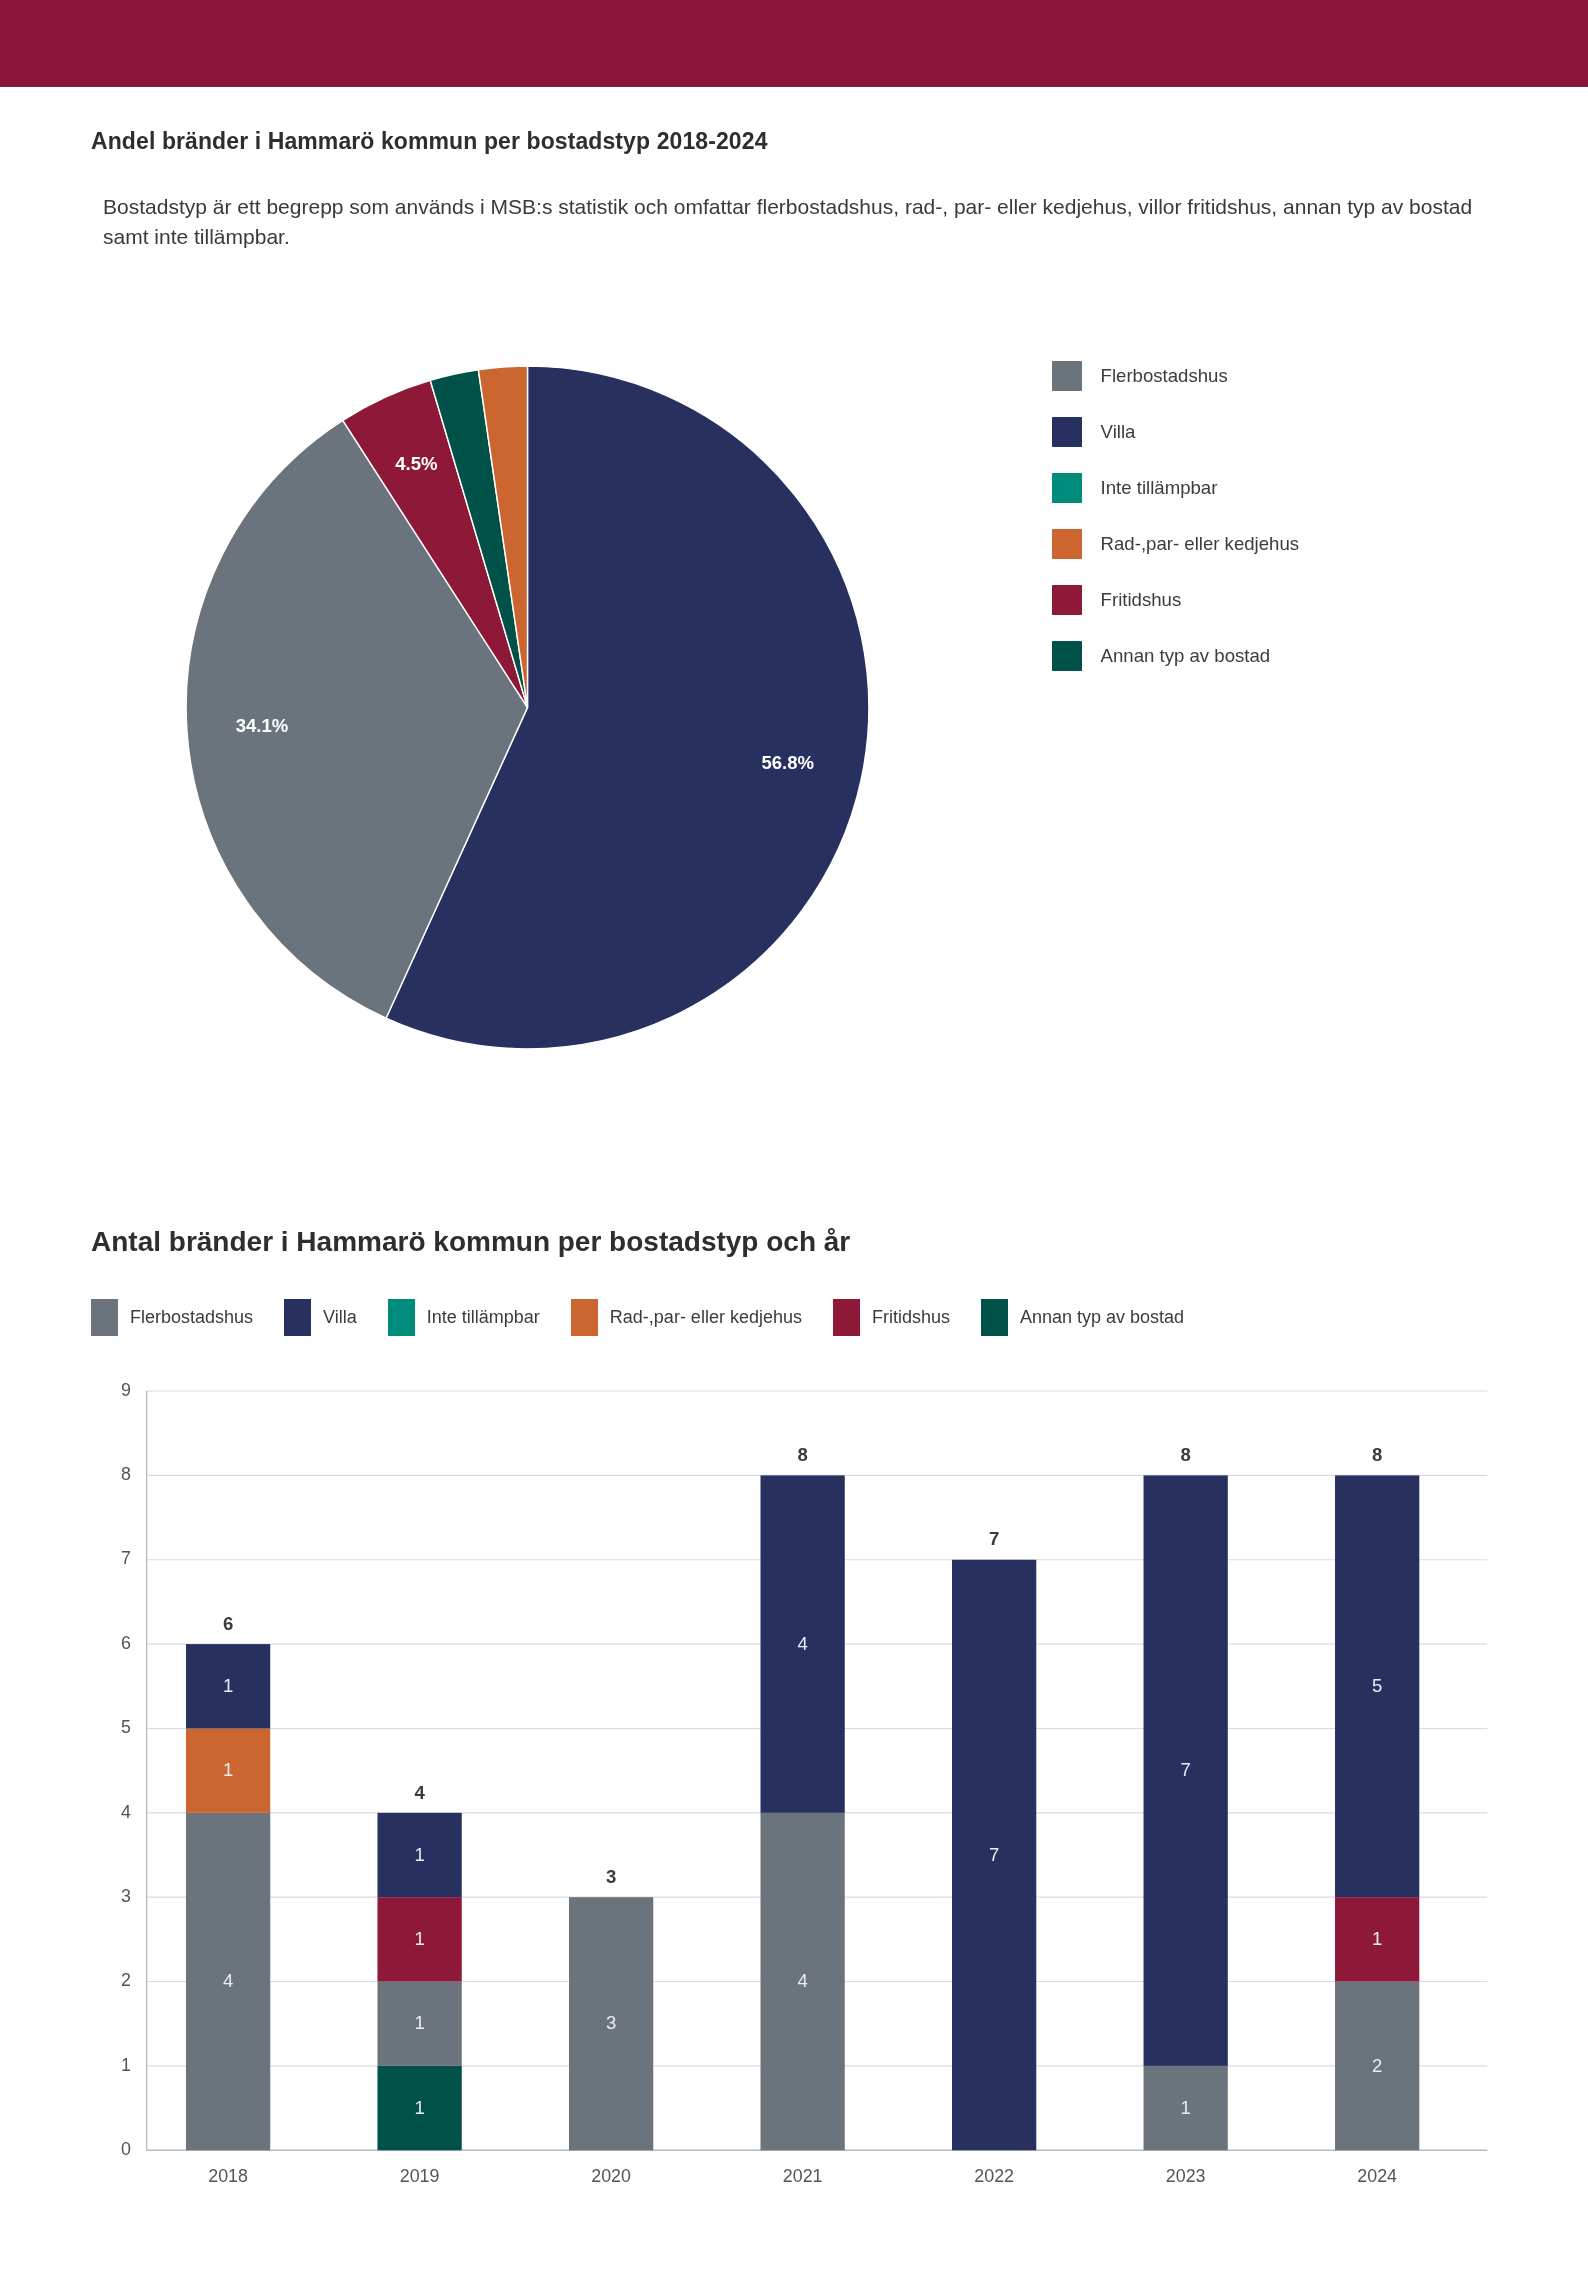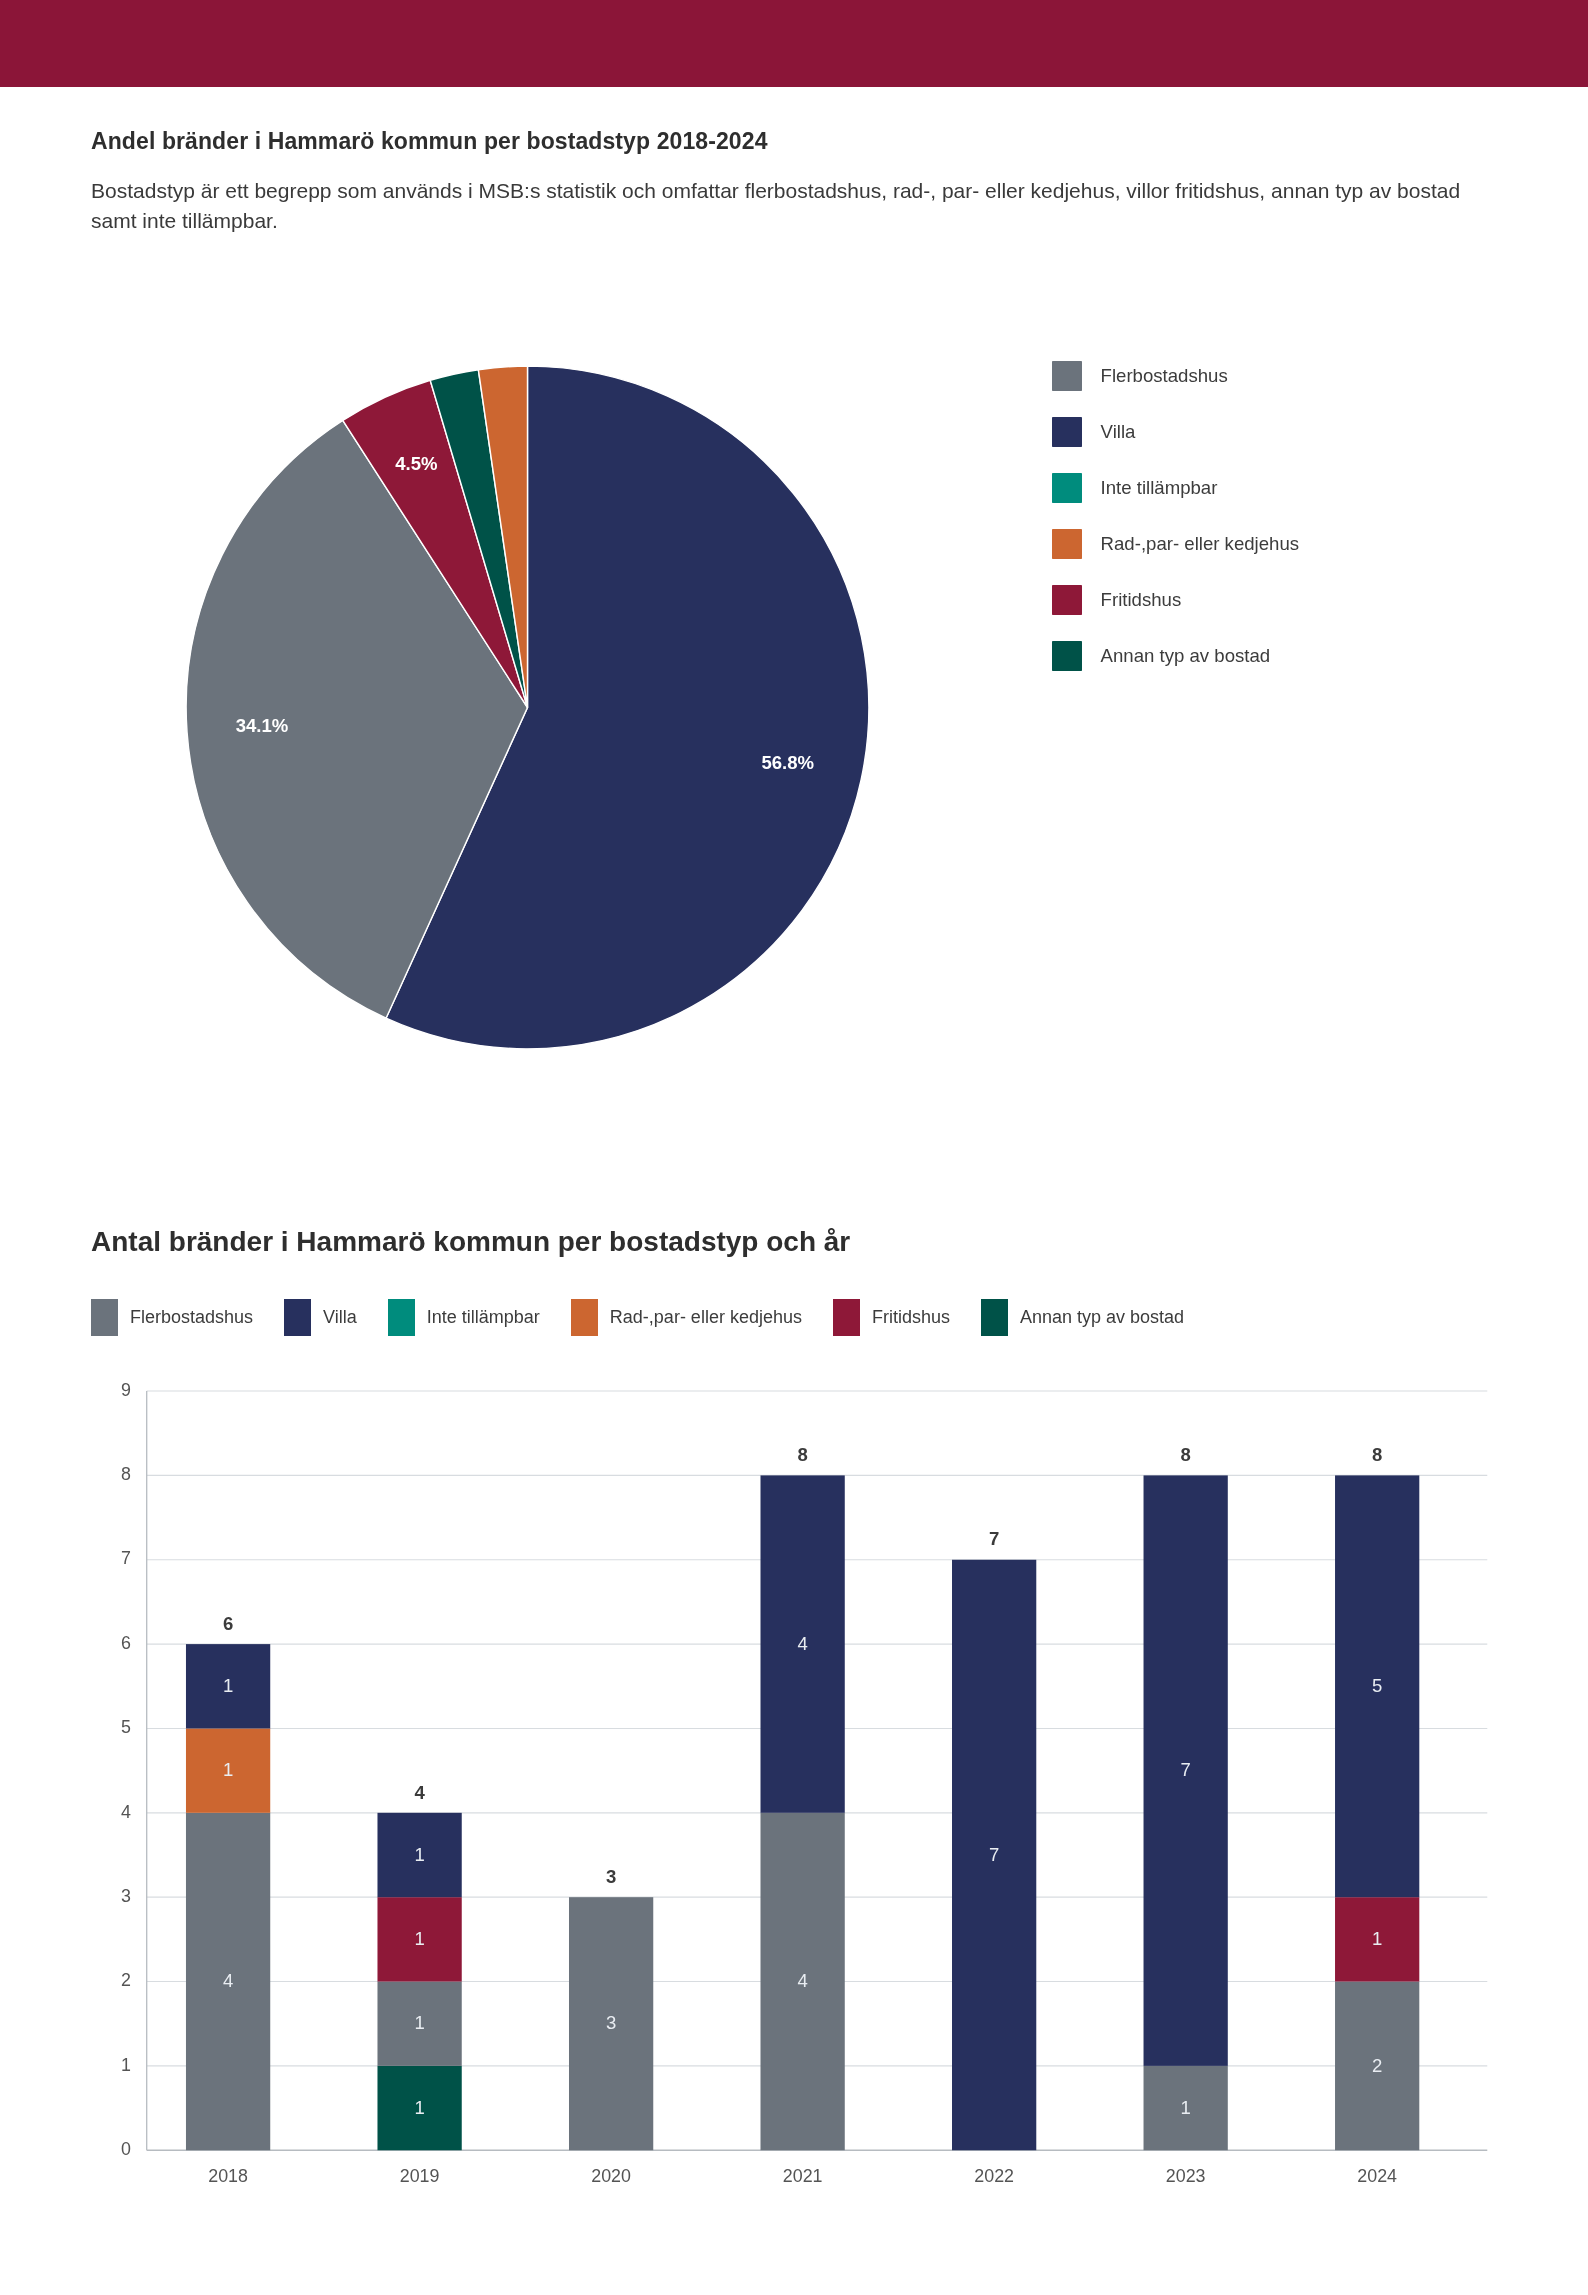--- a/index.html
+++ b/index.html
@@ -24,29 +24,29 @@
     background: #8B1538;
   }
 
   
   .text-block { position: absolute; left: 91px; top: 127px; width: 1400px; }
   .section-title {
     font-size: 23px;
     font-weight: bold;
     color: #2e2e2e;
     letter-spacing: 0.1px;
-    margin: 0 0 20px 0;
+    margin: 0 0 36px 0;
     line-height: 1.25;
   }
   .section-desc {
     font-size: 21px;
     font-weight: normal;
     color: #3a3a3a;
     line-height: 1.45;
-    margin: 0;
+    margin: 12px;
     max-width: 1379px;
   }
 
   
   .pie-wrap {
     position: absolute;
     left: 174px; top: 354px;
     width: 707px; height: 707px;
   }
   .pie-svg { display:block; width: 707px; height: 707px; }

